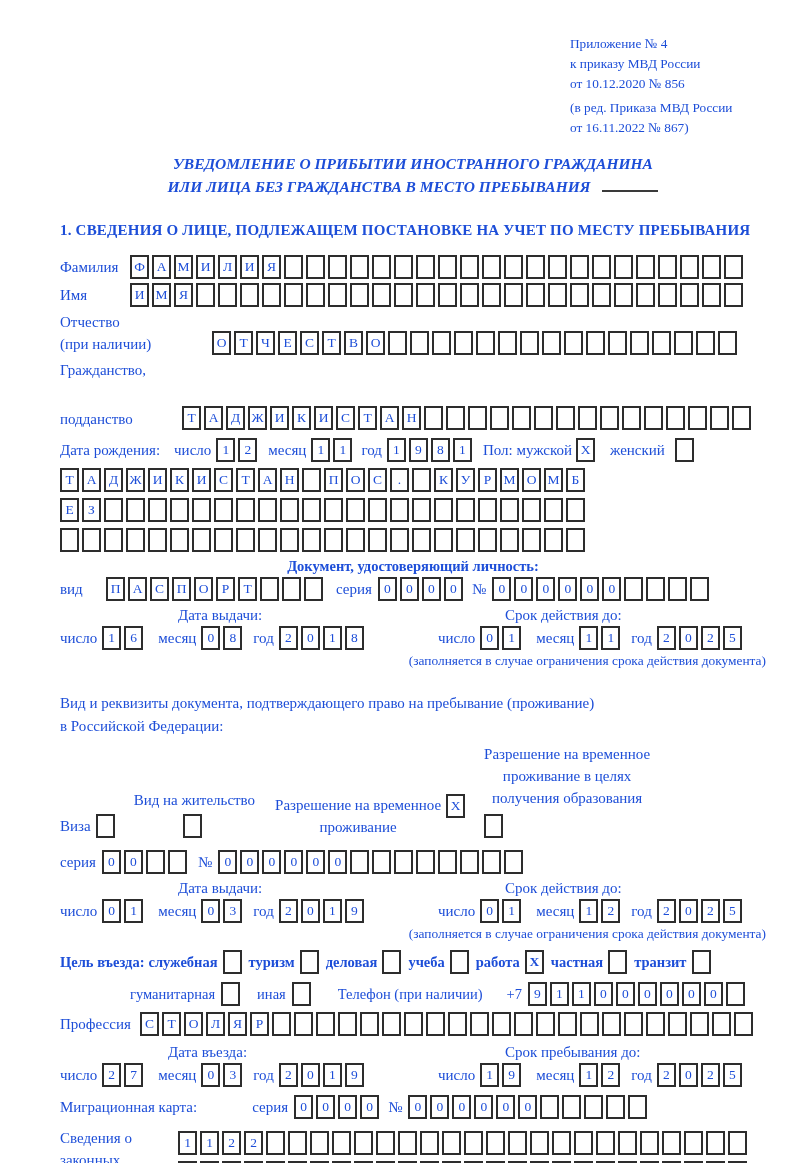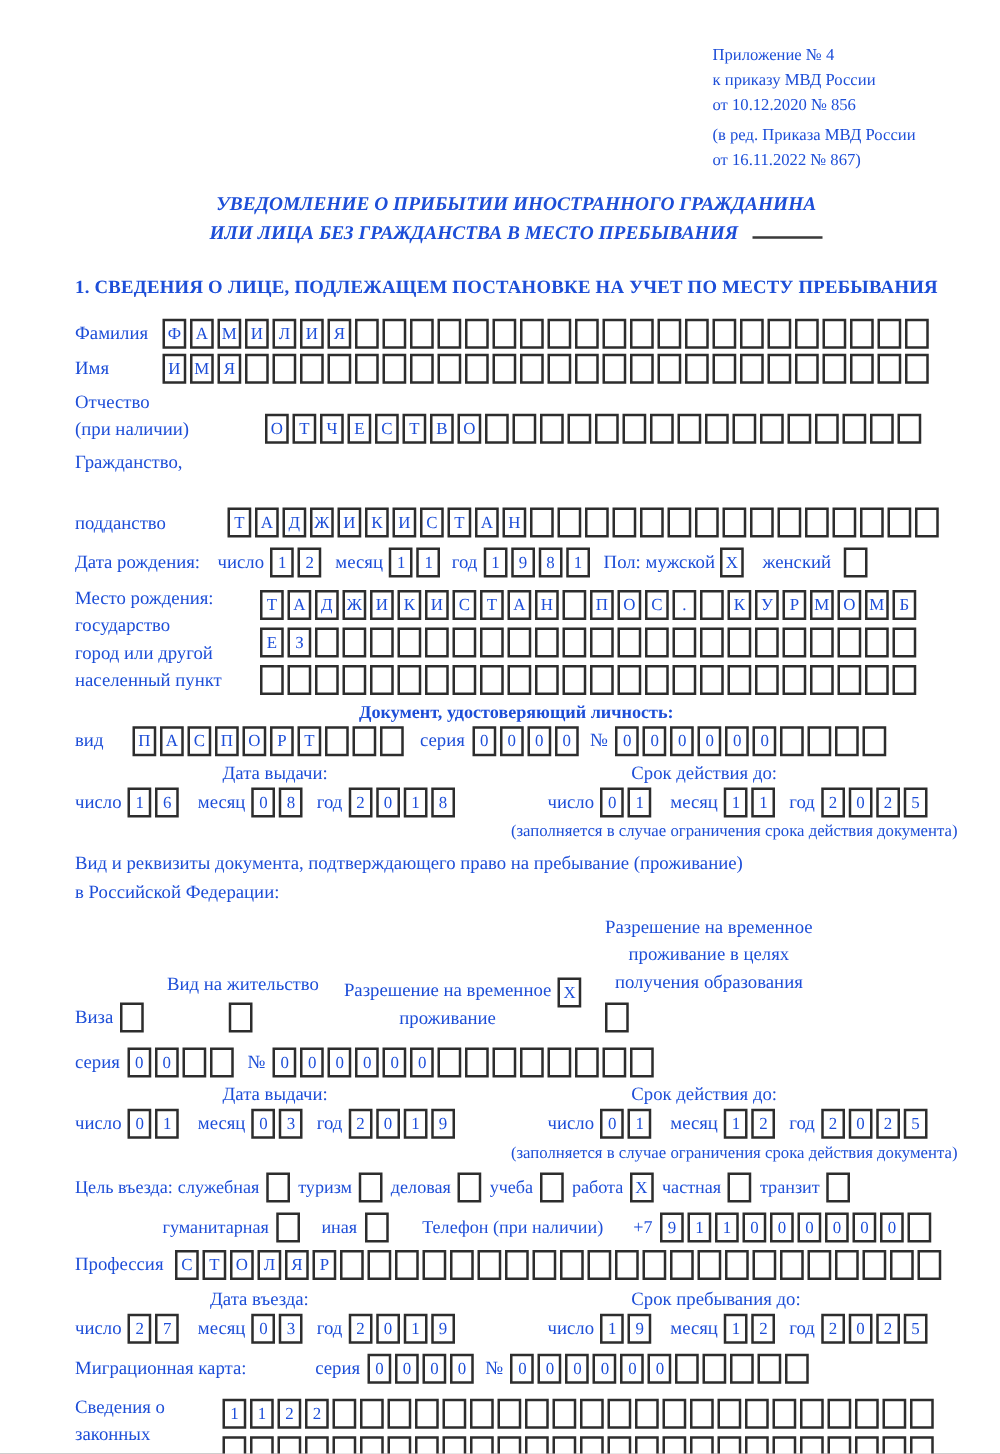--- a/index.html
+++ b/index.html
@@ -26,30 +26,30 @@
   .w122{width:122px;flex:none;gap:27px;}
   .w148{width:148px;flex:none;}
   .w118{width:118px;flex:none;}
   .w46{width:46px;flex:none;}
   .w80{width:80px;flex:none;}
   .grp{display:inline-flex;align-items:center;gap:5px;flex:none;}
   .ml4{margin-left:4px;}.ml6{margin-left:6px;}.ml8{margin-left:8px;}.ml10{margin-left:10px;}
   .ml12{margin-left:12px;}.ml14{margin-left:14px;}.ml16{margin-left:16px;flex-direction:column;}.ml20{margin-left:20px;}
   .ml24{margin-left:24px;}.ml55{margin-left:55px;}.ml70{margin-left:70px;}
   .mr6{margin-right:6px;}
-  .mt2{margin-top:2px;}.mt6{margin-top:6px;}.mt8{margin-top:8px;}.mt10{margin-top:10px;font-family:Liberation Serif, serif;}
+  .mt2{margin-top:2px;}.mt6{margin-top:6px;}.mt8{margin-top:8px;}.mt10{margin-top:26px;font-family:Liberation Serif, serif;}
   .mt12{margin-top:12px;}.mt16{margin-top:16px;}
   .doc-head{text-align:center;font-weight:bold;font-size:14.5px;margin-top:6px;}
   .dl1{display:inline-block;width:445px;padding-left:118px;box-sizing:border-box;flex:none;}
   .dl1b{display:inline-block;width:445px;padding-left:108px;box-sizing:border-box;flex:none;}
   .dgleft{display:flex;align-items:center;width:378px;flex:none;}
   .dgright{display:flex;align-items:center;}
   .note{text-align:right;font-size:13.4px;margin-top:3px;}
   .small-row{font-size:14.5px;}
-  .purpose-row{gap:4px;}
+  .purpose-row{gap:4px;font-weight:bold;}
 </style>
 </head>
 <body>
 
 <div class="page">
 
   <div class="annex">
     <div>Приложение № 4</div>
     <div>к приказу МВД России</div>
     <div>от 10.12.2020 № 856</div>
@@ -233,26 +233,20 @@
     <span class="boxes ml4">
         <span class="box">X</span>
       </span>
     <span class="ml12">женский</span>
     <span class="boxes ml10">
         <span class="box"></span>
       </span>
   </div>
 
   <div class="row mt6">
-    <span class="w148 stack lh22">
-      <span>Место рождения:</span>
-      <span>государство</span>
-      <span>город или другой</span>
-      <span>населенный пункт</span>
-    </span>
     <span class="stack gap6">
       <span class="boxes">
           <span class="box">Т</span>
           <span class="box">А</span>
           <span class="box">Д</span>
           <span class="box">Ж</span>
           <span class="box">И</span>
           <span class="box">К</span>
           <span class="box">И</span>
           <span class="box">С</span>

